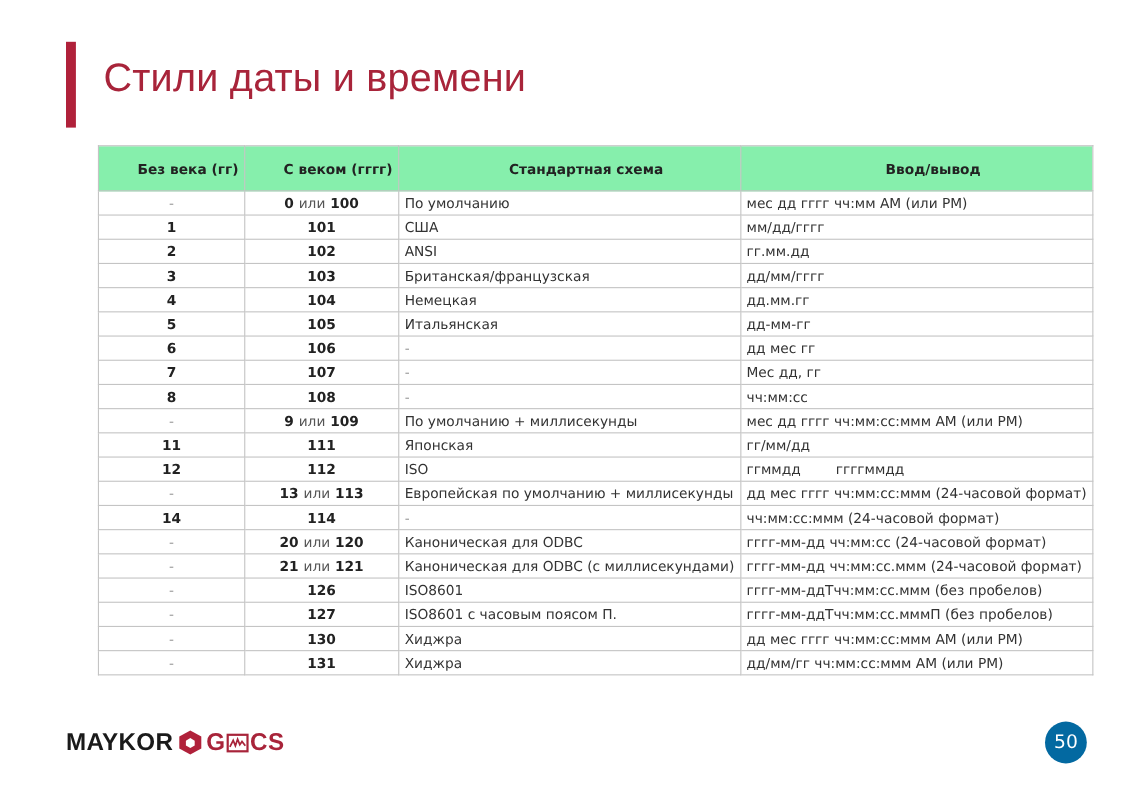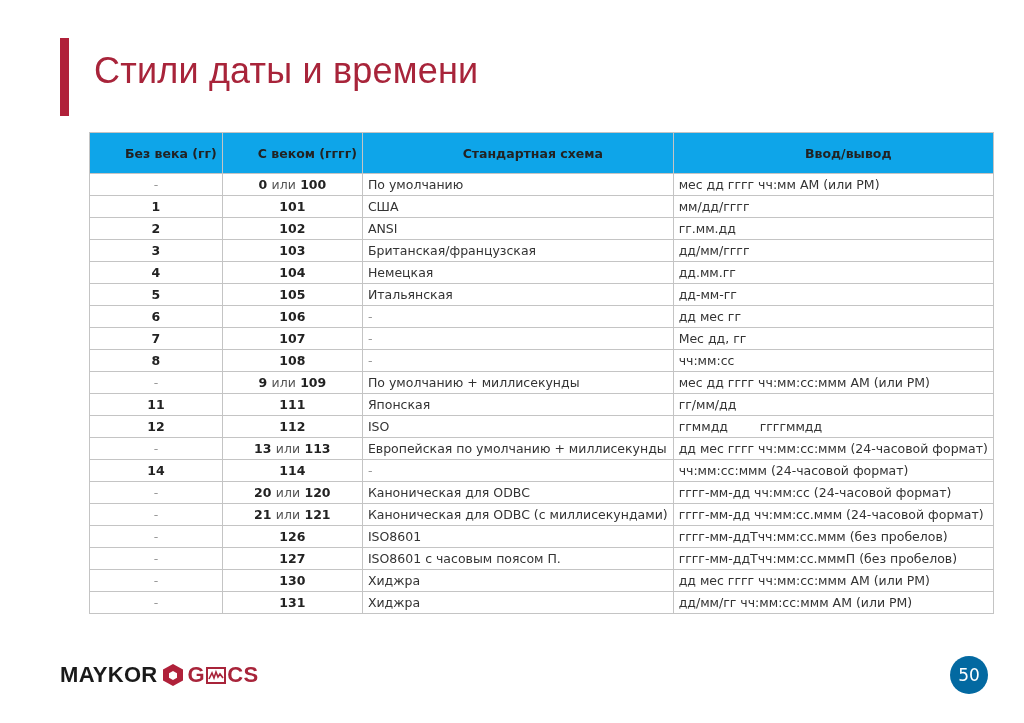--- a/index.html
+++ b/index.html
@@ -19,21 +19,21 @@
   }
   table.styles {
     position: absolute; left: 89px; top: 132px; width: 867px;
     border-collapse: collapse; font-size: 12.5px; color: #333;
   }
   table.styles th, table.styles td {
     border: 1px solid #c4c4c4; padding: 0 5px; height: 21px; line-height: 21px;
     white-space: nowrap;
   }
   table.styles th {
-    background: #0ea5e9; color: #222; font-weight: bold; height: 40px; font-size: 12.5px; padding-left: 35px;
+    background: #86efac; color: #222; font-weight: bold; height: 40px; font-size: 12.5px; padding-left: 35px;
   }
   table.styles td.c1, table.styles td.c2 { text-align: center; font-weight: bold; color: #222; }
   table.styles td.dash { color: #999; font-weight: normal; }
   .ili { font-weight: normal; color: #555; }
   .col1 { width: 80px; } .col2 { width: 116px; } .col3 { width: 300px; }
   .footer-logo {
     position: absolute; left: 60px; top: 660px; height: 30px;
     display: flex; align-items: center; gap: 4px;
     font-family: "Liberation Sans", "DejaVu Sans", sans-serif; font-weight: bold;
   }

